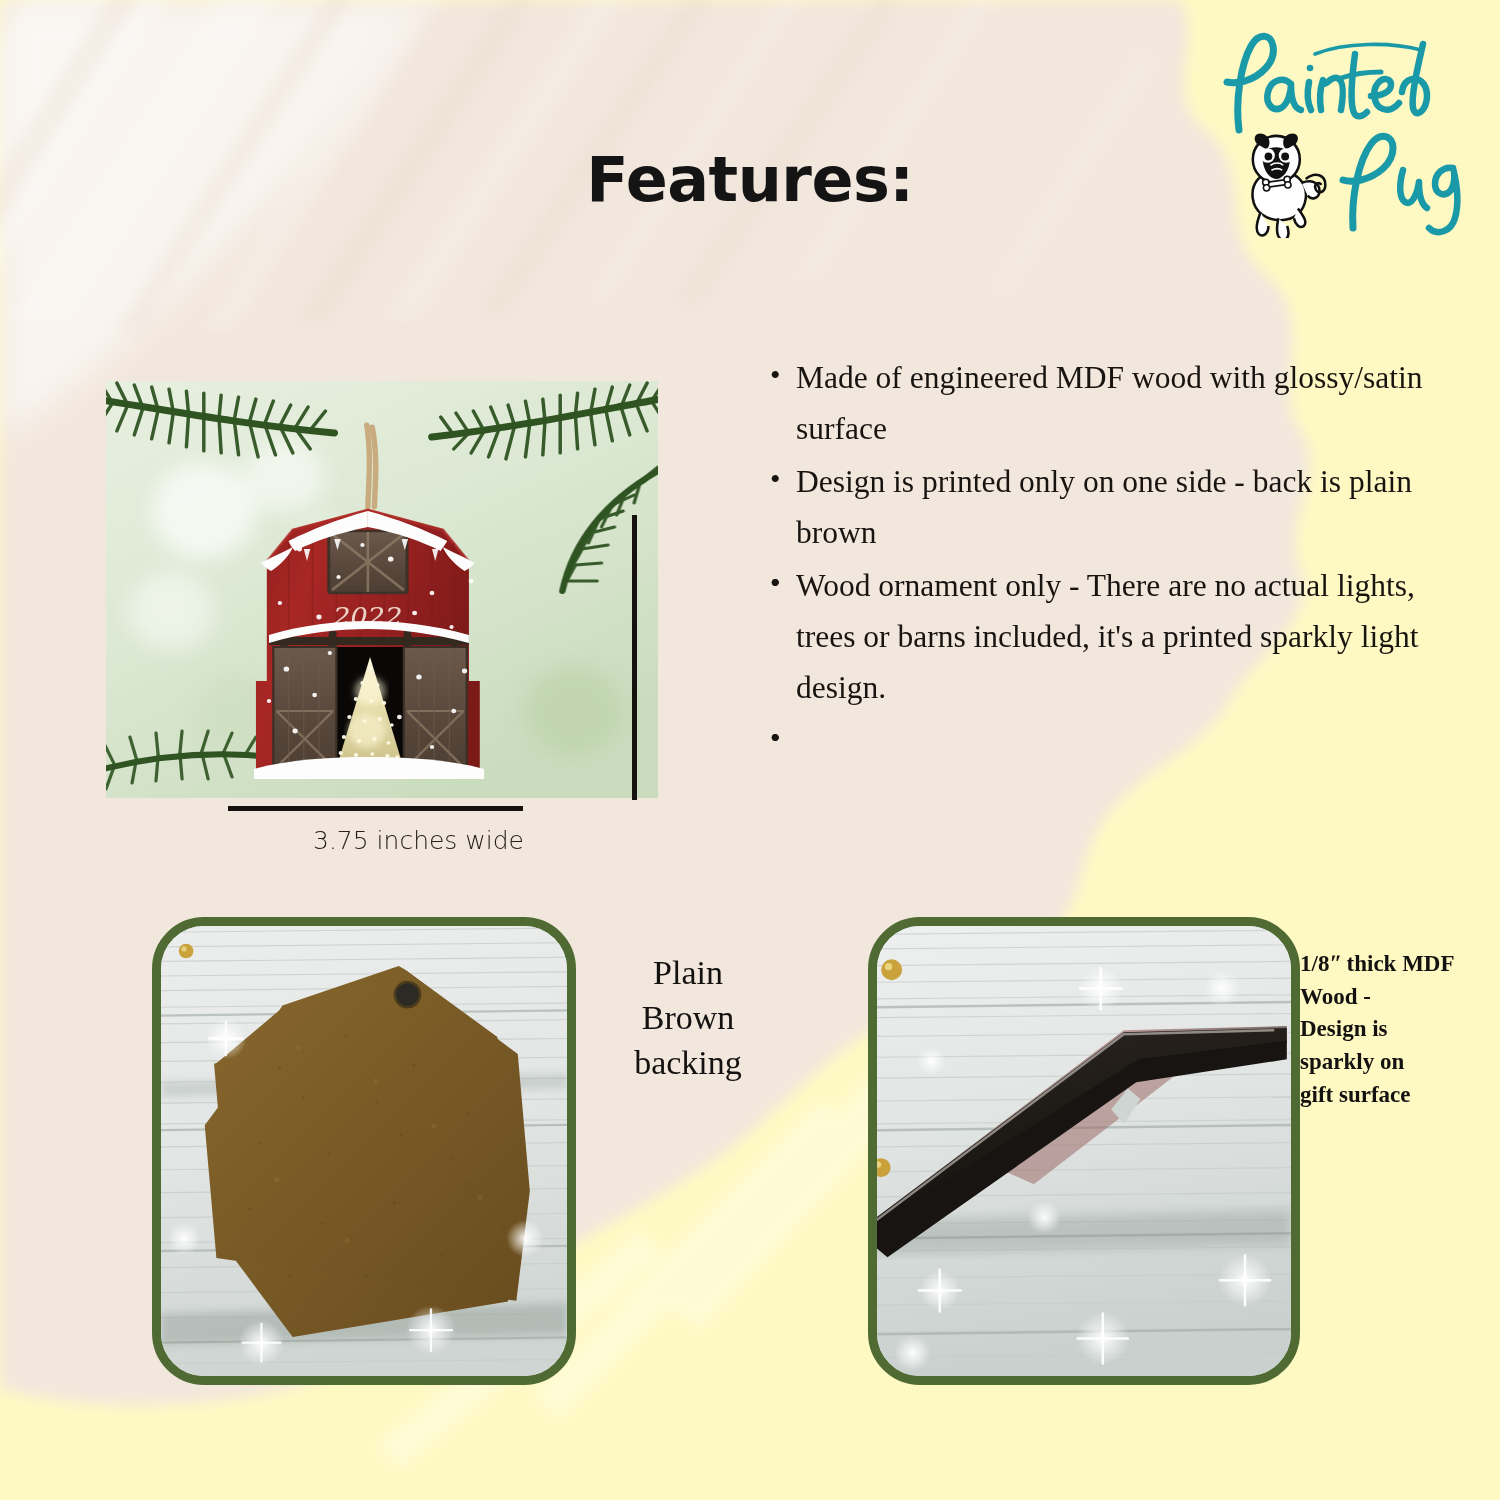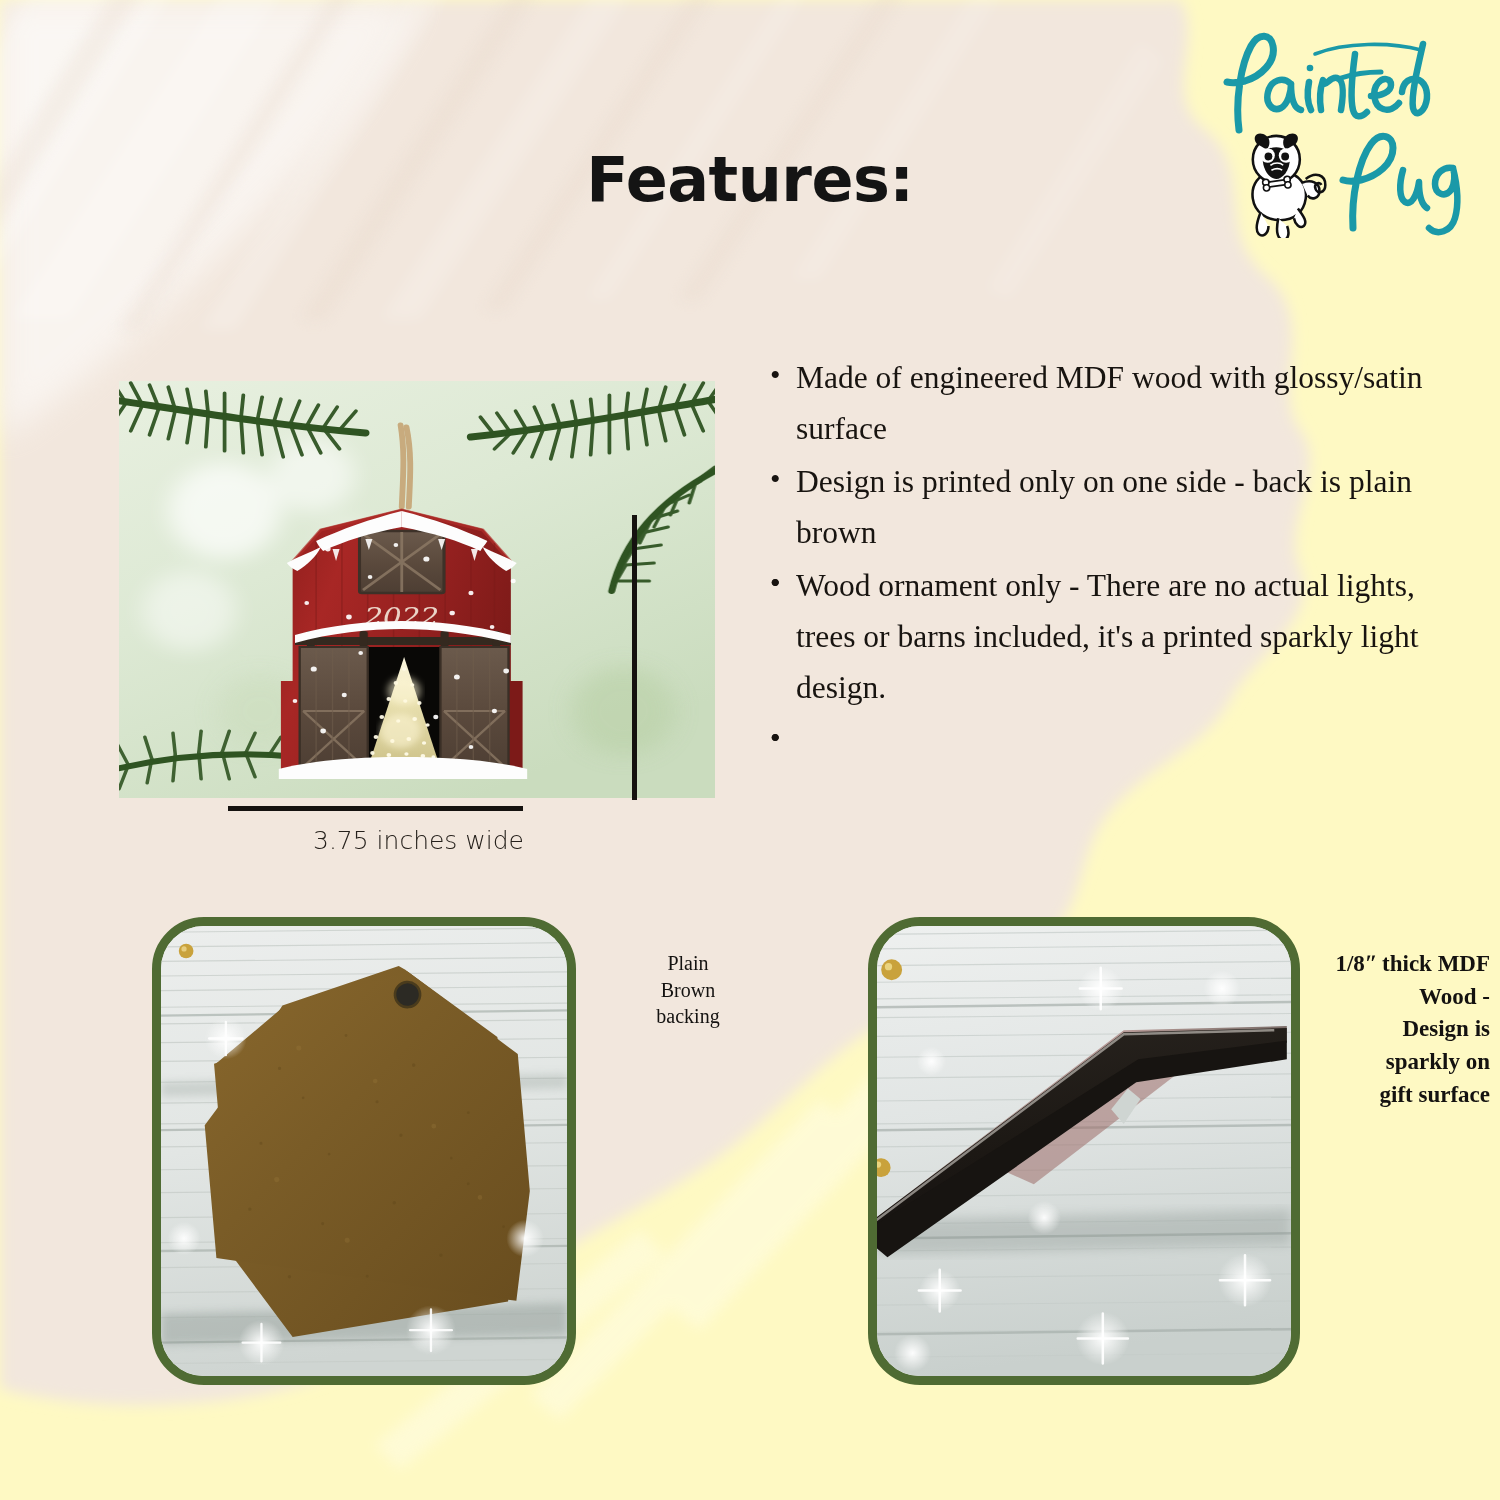--- a/index.html
+++ b/index.html
@@ -39,21 +39,21 @@
   }
   .features ul{margin:0;padding:0;list-style:none;}
   .features li{position:relative;padding-left:34px;margin:0 0 2px 0;}
   .features li .bullet{
     position:absolute;left:8px;top:-1px;
     font-size:30px;line-height:1.62;color:#181410;
   }
 
   
   .photo-main{
-    position:absolute;left:119px;top:381px;width:596px;height:417px;
+    position:absolute;left:106px;top:381px;width:552px;height:417px;
     overflow:hidden;
   }
   .photo-main svg{display:block;width:100%;height:100%;}
 
   
   .rule-h{
     position:absolute;left:228px;top:806px;width:295px;height:5px;
     background:#15120f;
   }
   .rule-v{
@@ -93,27 +93,27 @@
   }
   .frame-left{left:152px;top:917px;width:406px;height:450px;}
   .frame-right{left:868px;top:917px;width:414px;height:450px;}
   .frame svg{display:block;width:100%;height:100%;}
 
   
   .cap-plain{
     position:absolute;left:600px;top:950px;width:176px;
     text-align:center;
     font-family:"Liberation Serif", serif;
-    font-size:20px;
+    font-size:34px;
     line-height:1.33;
     color:#141210;
   }
   .cap-thick{
     position:absolute;left:1300px;top:948px;width:190px;
-    text-align:right;
+    text-align:left;
     font-family:"Liberation Serif", serif;
     font-weight:700;
     font-size:23px;
     line-height:1.42;
     color:#141210;
   }
 </style>
 </head>
 <body>
 

